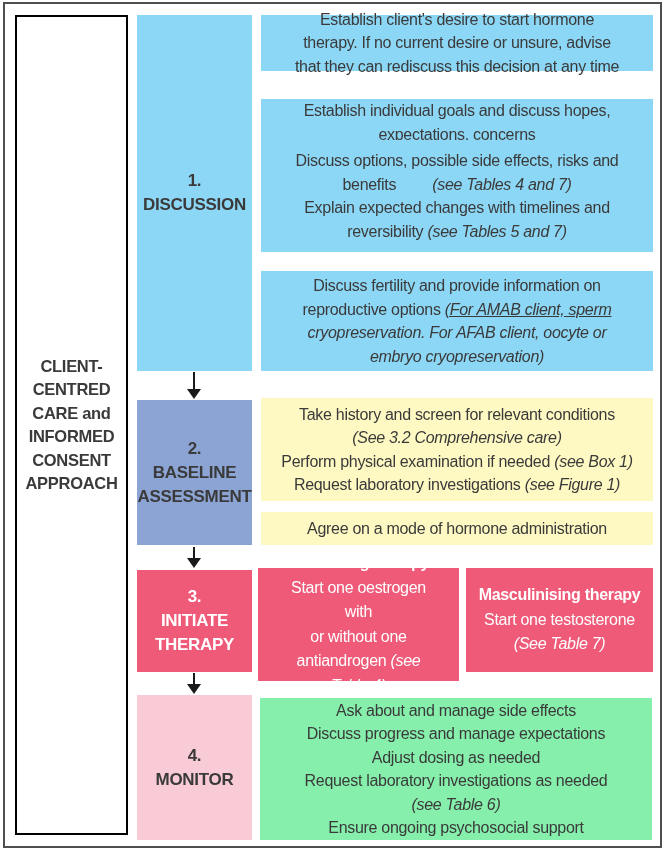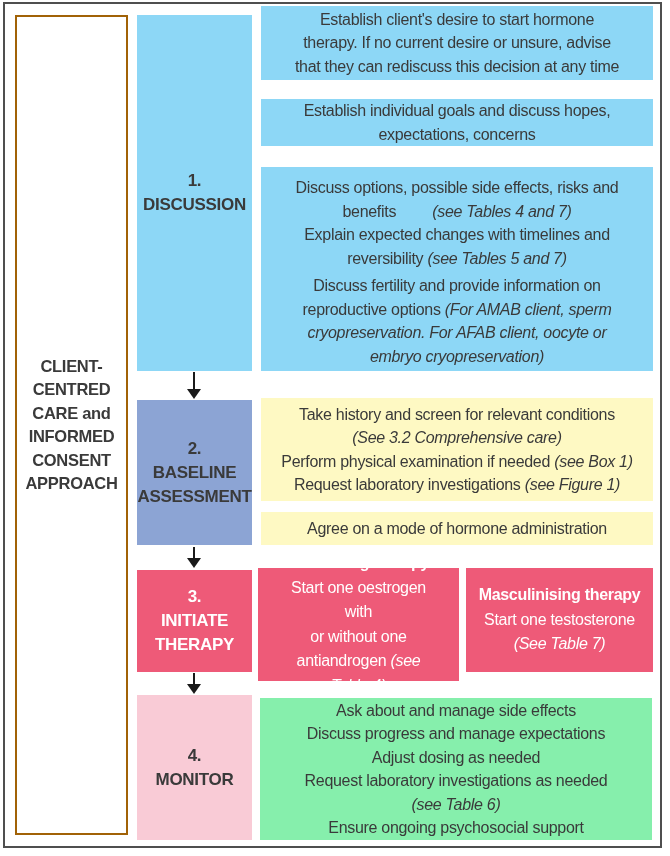--- a/index.html
+++ b/index.html
@@ -7,21 +7,21 @@
     position:relative;width:670px;height:856px;background:#ffffff;overflow:hidden;
     font-family:"Liberation Sans",sans-serif;color:#3a3a3a;
   }
   .outer-frame{
     position:absolute;left:3px;top:2px;width:659px;height:846px;
     border:2px solid #4f4f4f;box-sizing:border-box;
   }
   
   .sidebar{
     position:absolute;left:15px;top:15px;width:113px;height:820px;
-    background:#ffffff;border:2px solid #a16207;box-sizing:border-box;
+    background:#ffffff;border:2px solid #000000;box-sizing:border-box;
     display:flex;flex-direction:column;justify-content:center;align-items:center;
     text-align:center;gap:22px;
   }
   .sidebar-title{font-weight:bold;font-size:16.5px;line-height:23.5px;letter-spacing:-0.3px;}
   .sidebar-note{font-style:italic;font-size:16.5px;line-height:23.5px;letter-spacing:-0.3px;}
   
   .stage{
     position:absolute;left:137px;width:115px;box-sizing:border-box;
     display:flex;flex-direction:column;justify-content:center;align-items:center;
     text-align:center;font-weight:bold;font-size:17px;line-height:24px;letter-spacing:-0.3px;
@@ -44,23 +44,23 @@
   .cbox{
     position:absolute;left:261px;width:392px;box-sizing:border-box;
     display:flex;flex-direction:column;justify-content:center;align-items:center;
     text-align:center;font-size:16px;line-height:23.5px;letter-spacing:-0.3px;
     padding:2px 6px;
   }
   .blue{background:#8dd7f6;}
   .peri{background:#fef9c3;}
   .pink{background:#ee5a78;color:#ffffff;}
   .lpink{background:#86efac;}
-  .d1{top:6px;height:74px;}
+  .d1{top:15px;height:56px;}
   .d2{top:99px;height:47px;}
-  .d3{top:167px;height:112px;}
+  .d3{top:140px;height:112px;}
   .d4{top:271px;height:100px;}
   .b1{top:398px;height:103px;}
   .b2{top:512px;height:33px;}
   .t1{left:258px;top:568px;width:201px;height:113px;line-height:24.5px;padding:2px 19px;}
   .t2{left:466px;top:568px;width:187px;height:104px;line-height:24.5px;padding:4px 4px;}
   .m1{top:698px;height:142px;left:260px;}
 </style>
 </head>
 <body>
 
@@ -104,21 +104,21 @@
   <div class="cbox blue d1">
       <div><span>Establish client's desire to start hormone</span><br><span>therapy. If no current desire or unsure, advise</span><br><span>that they can rediscuss this decision at any time</span></div>
     </div>
   <div class="cbox blue d2">
       <div><span>Establish individual goals and discuss hopes,</span><br><span>expectations, concerns</span></div>
     </div>
   <div class="cbox blue d3">
       <div><span>Discuss options, possible side effects, risks and</span><br><span>benefits </span><span style="font-style: italic; margin-left: 32px;">(see Tables 4 and 7)</span><br><span>Explain expected changes with timelines and</span><br><span>reversibility </span><span style="font-style: italic;">(see Tables 5 and 7)</span></div>
     </div>
   <div class="cbox blue d4">
-      <div><span>Discuss fertility and provide information on</span><br><span>reproductive options </span><span style="font-style: italic;">(For AMAB client, sperm</span><br><span style="font-style: italic;">cryopreservation. For AFAB client, oocyte or</span><br><span style="font-style: italic;">embryo cryopreservation)</span></div>
+      <div><span>Discuss fertility and provide information on</span><br><span>reproductive options </span><span style="font-style: italic; text-decoration: underline;">(For AMAB client, sperm</span><br><span style="font-style: italic;">cryopreservation. For AFAB client, oocyte or</span><br><span style="font-style: italic;">embryo cryopreservation)</span></div>
     </div>
 
   <div class="cbox peri b1">
       <div><span>Take history and screen for relevant conditions</span><br><span style="font-style: italic;">(See 3.2 Comprehensive care)</span><br><span>Perform physical examination if needed </span><span style="font-style: italic;">(see Box 1)</span><br><span>Request laboratory investigations </span><span style="font-style: italic;">(see Figure 1)</span></div>
     </div>
   <div class="cbox peri b2">
       <div><span>Agree on a mode of hormone administration</span></div>
     </div>
 
   <div class="cbox pink t1">

